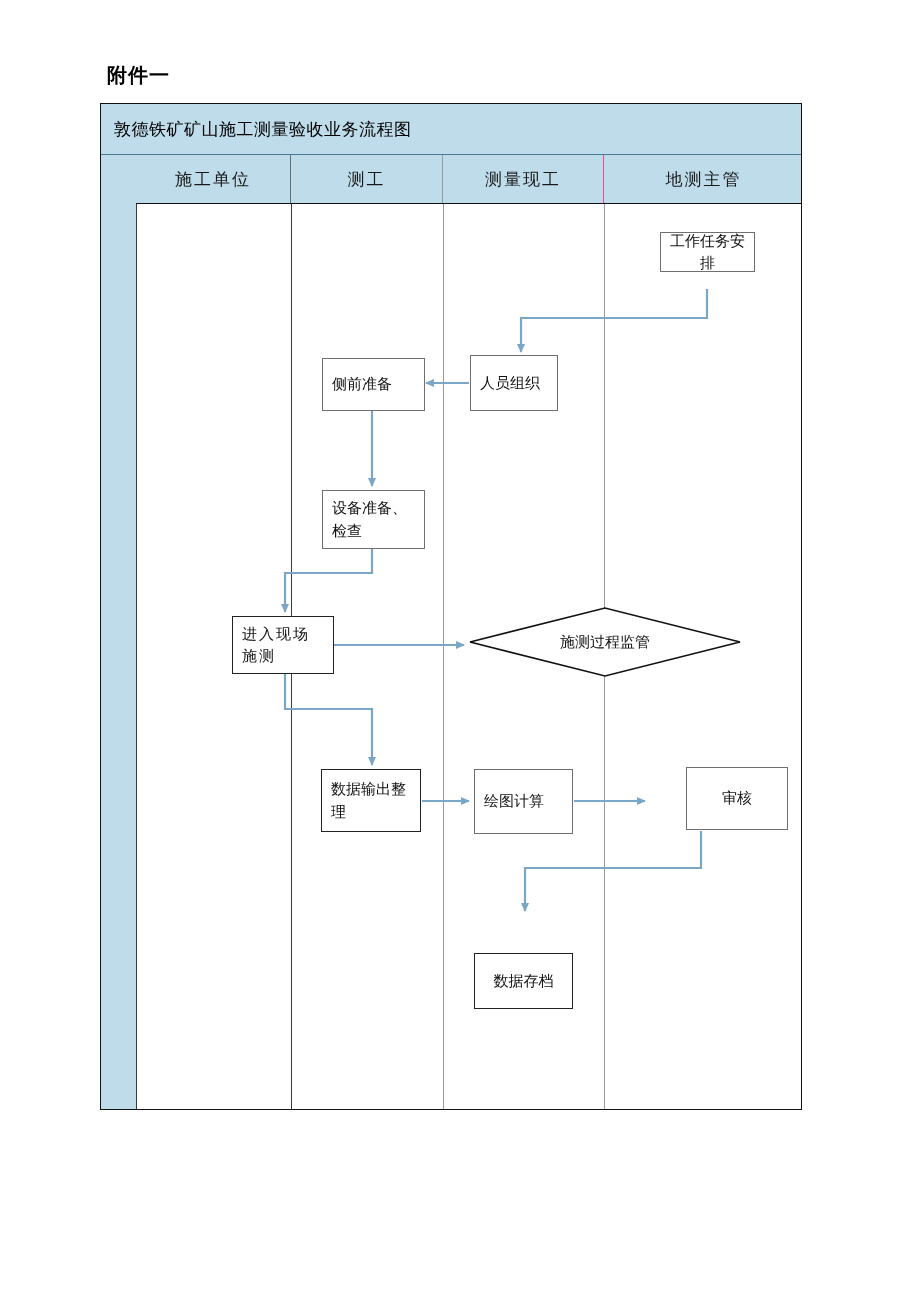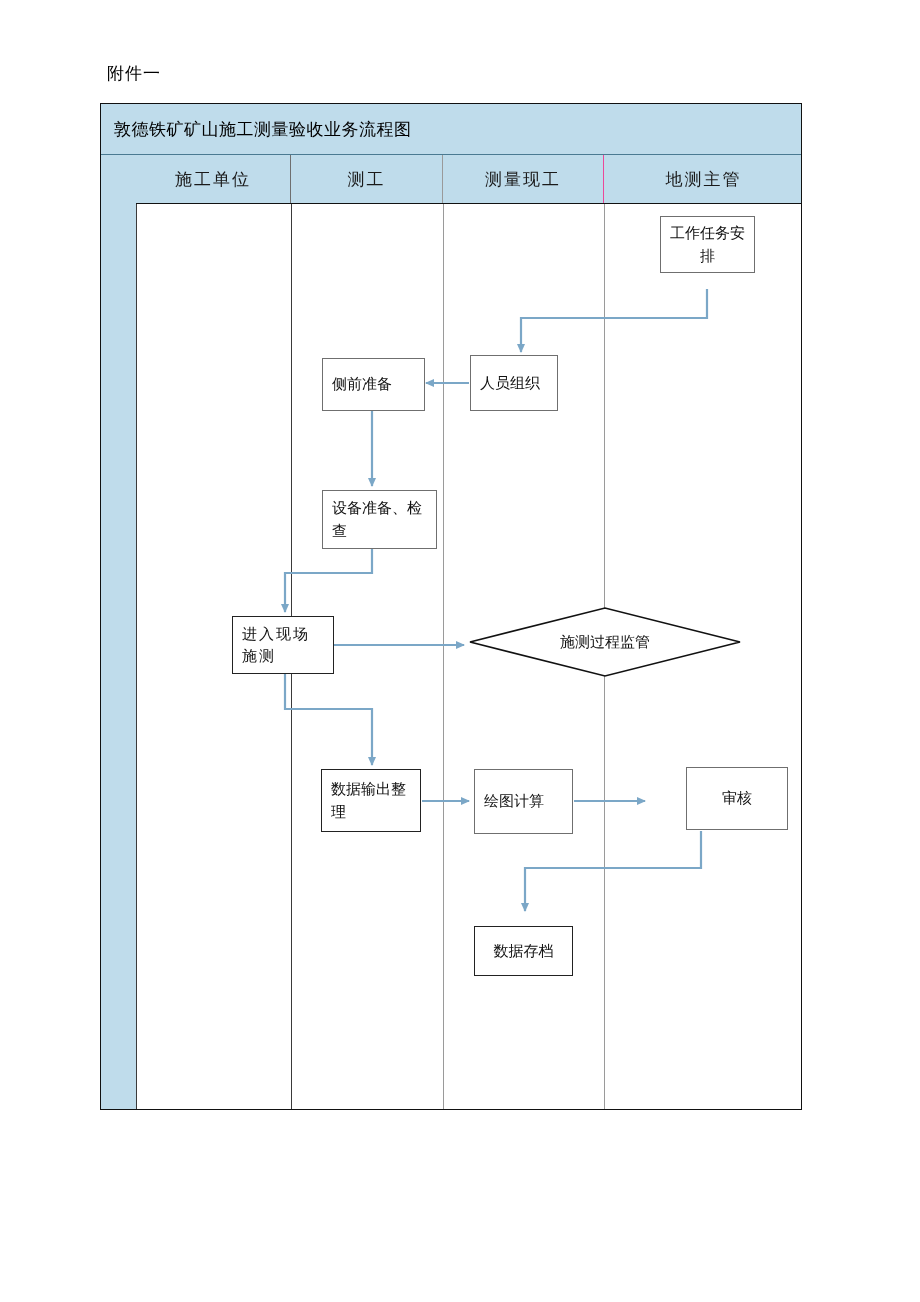--- a/index.html
+++ b/index.html
@@ -17,22 +17,22 @@
   #page {
     position: absolute;
     left: 0; top: 0;
     width: 920px; height: 1302px;
   }
   
   .attach-label {
     position: absolute;
     left: 107px;
     top: 62px;
-    font-size: 17px;
-    font-weight: 400;
+    font-size: 20px;
+    font-weight: 700;
     color: #000000;
     letter-spacing: 1px;
     font-family: "DejaVu Sans", "Liberation Sans", sans-serif;
   }
   
   .table-frame {
     position: absolute;
     left: 100px;
     top: 103px;
     width: 702px;
@@ -194,33 +194,33 @@
       <path d="M285,674 L285,709 L372,709 L372,765" marker-end="url(#arrow)"></path>
 
       <path d="M422,801 L469,801" marker-end="url(#arrow)"></path>
 
       <path d="M574,801 L645,801" marker-end="url(#arrow)"></path>
 
       <path d="M701,831 L701,868 L525,868 L525,911" marker-end="url(#arrow)"></path>
     </g>
   </svg>
 
-  <div class="node center" style="left:660px; top:216px; width:95px; height:57px;">
+  <div class="node center" style="left:660px; top:232px; width:95px; height:40px;">
     <span>工作任务安排</span>
   </div>
 
   <div class="node" style="left:470px; top:355px; width:88px; height:56px;">
     <span>人员组织</span>
   </div>
 
   <div class="node" style="left:322px; top:358px; width:103px; height:53px;">
     <span>侧前准备</span>
   </div>
 
-  <div class="node" style="left:322px; top:490px; width:115px; height:59px;">
+  <div class="node" style="left:322px; top:490px; width:103px; height:59px;">
     <span>设备准备、检查</span>
   </div>
 
   <div class="node hard shadow-bottom" style="left:232px; top:616px; width:102px; height:58px; letter-spacing:2px;">
     <span>进入现场施测</span>
   </div>
 
   <div class="diamond-wrap" style="left:468px; top:605px; width:274px; height:74px;">
     <svg width="274" height="74" viewBox="0 0 274 74" xmlns="http://www.w3.org/2000/svg">
       <polygon points="2,37 137,3 272,37 137,71" fill="#ffffff" stroke="#111111" stroke-width="1.6"></polygon>
@@ -233,17 +233,17 @@
   </div>
 
   <div class="node" style="left:474px; top:769px; width:99px; height:65px;">
     <span>绘图计算</span>
   </div>
 
   <div class="node center" style="left:650px; top:767px; width:102px; height:63px;margin-left:36px;">
     <span>审核</span>
   </div>
 
-  <div class="node hard center" style="left:474px; top:926px; width:99px; height:50px;">
+  <div class="node hard center" style="left:474px; top:953px; width:99px; height:56px;">
     <span>数据存档</span>
   </div>
 
 </div>
 
 </body></html>

